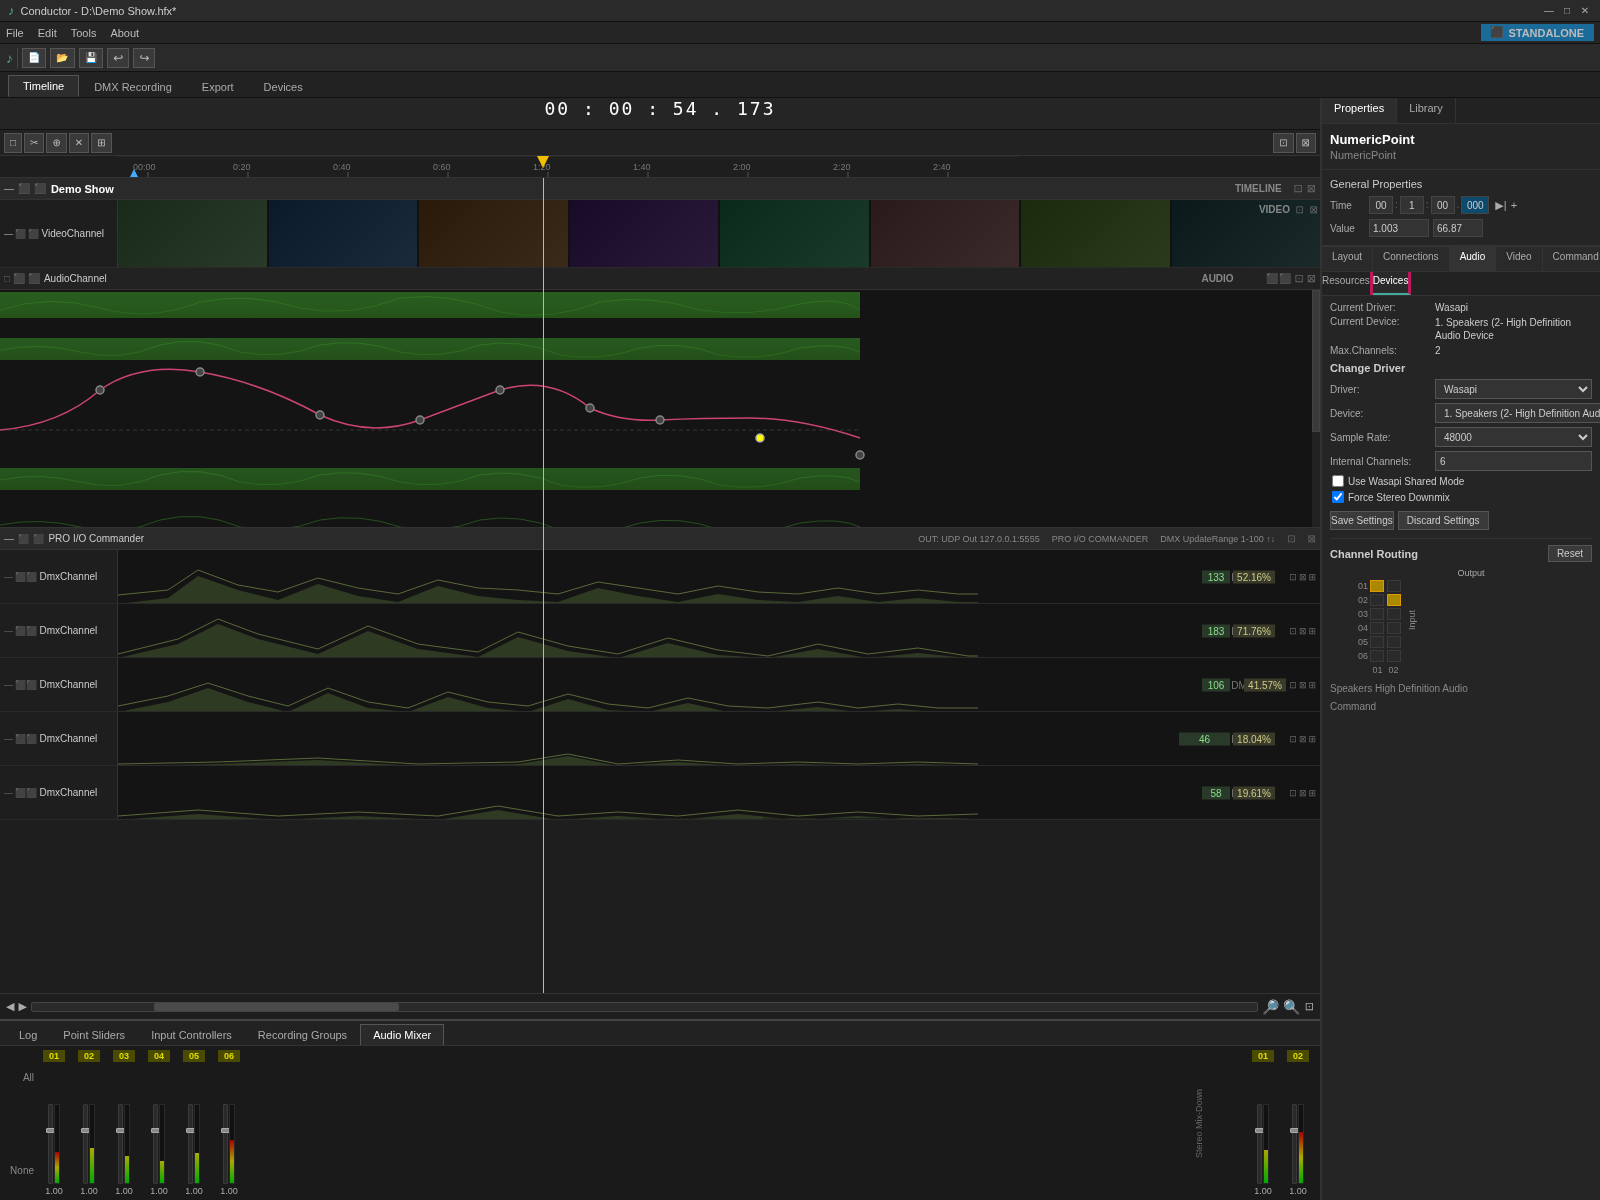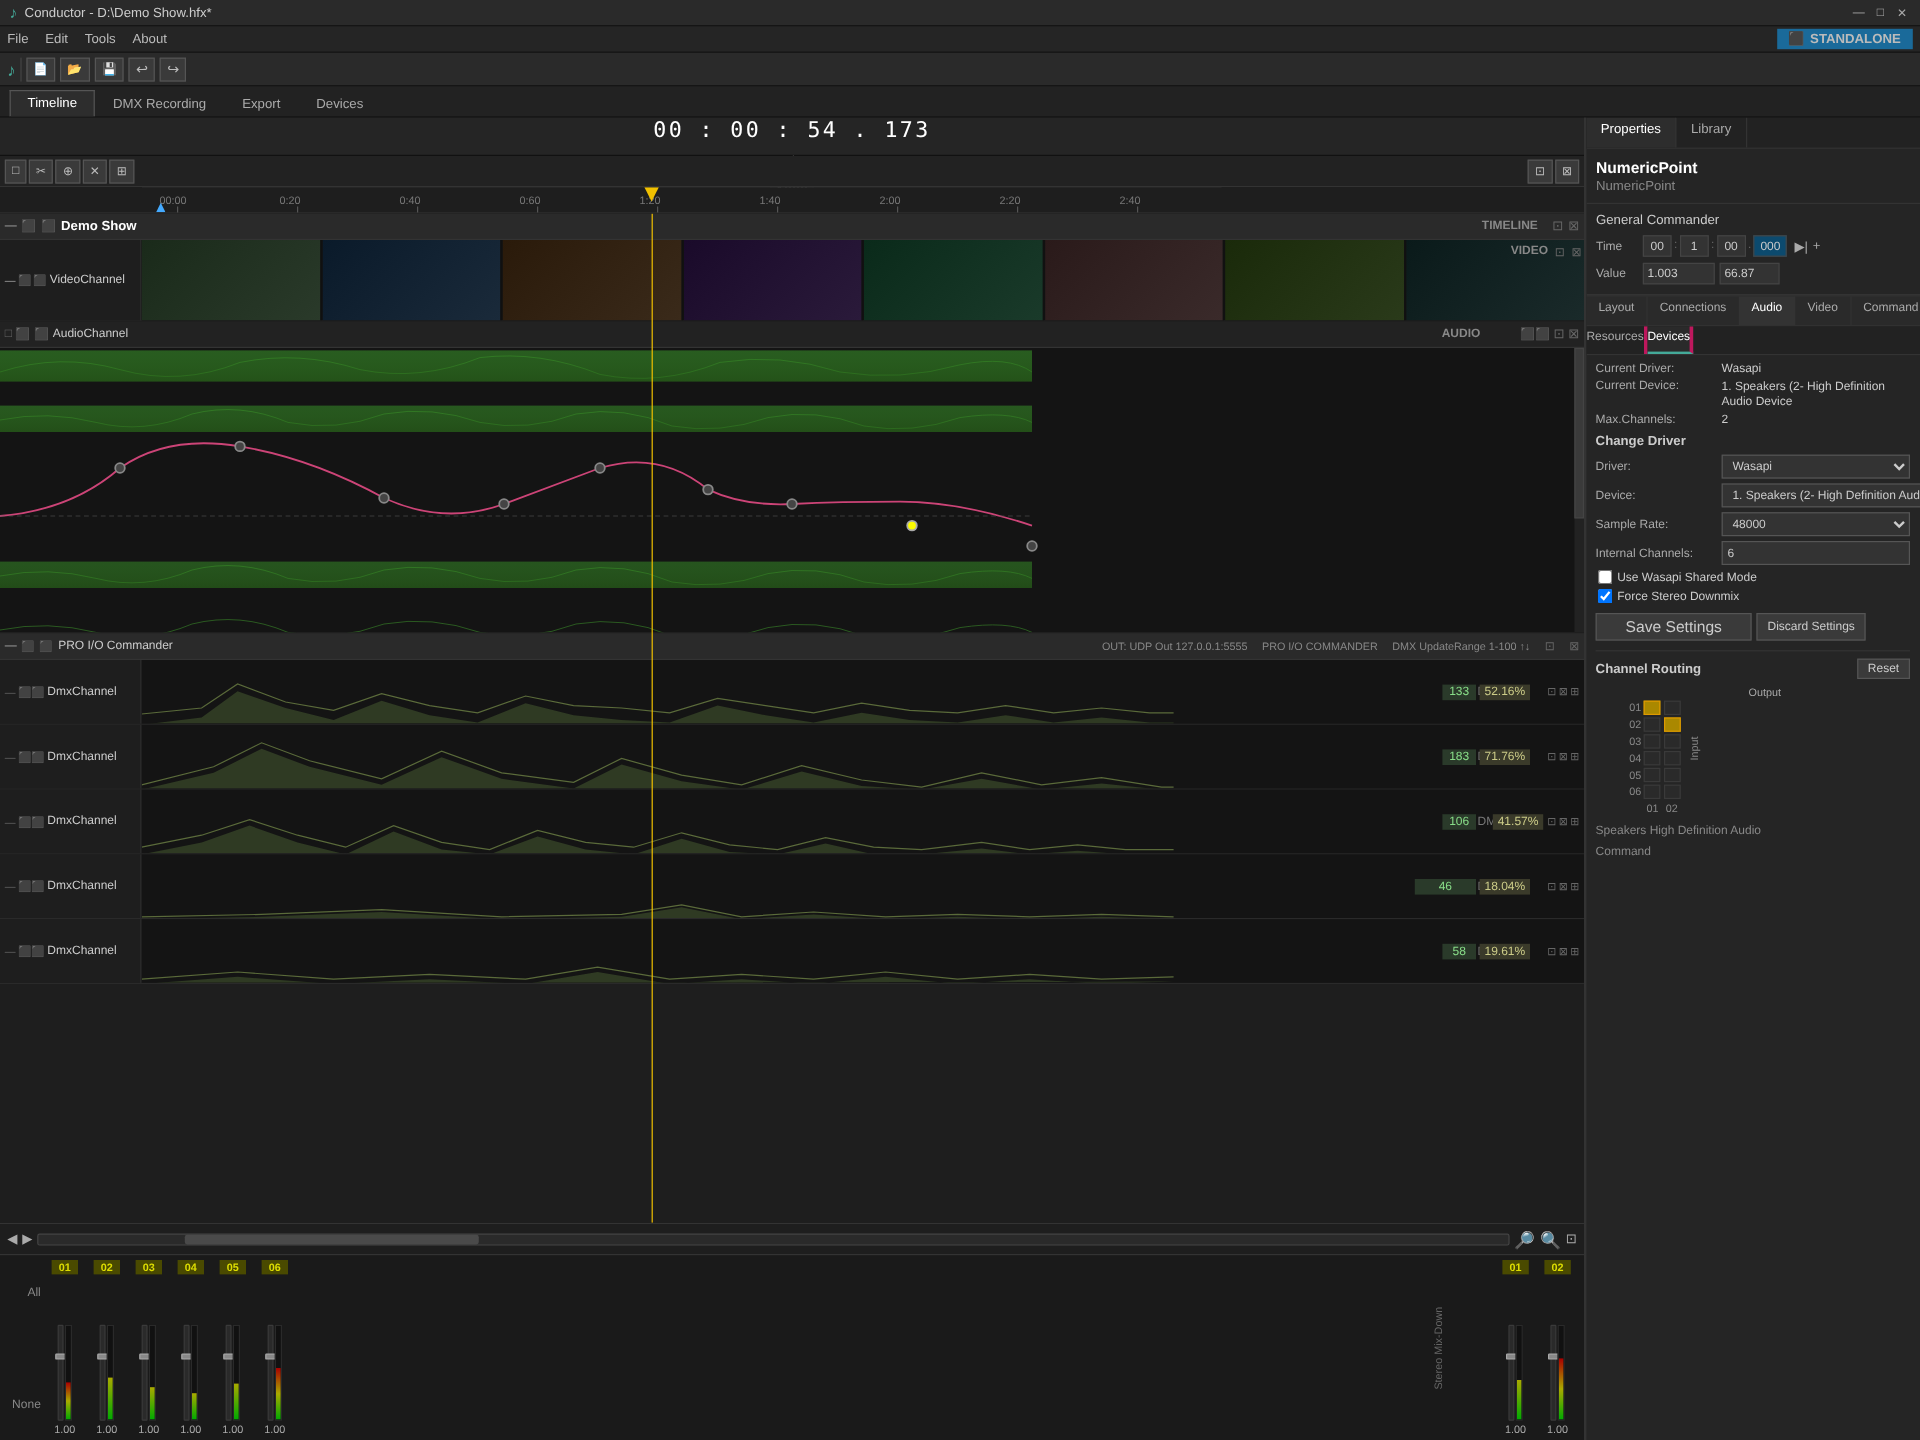--- a/index.html
+++ b/index.html
@@ -450,20 +450,27 @@
         <div style="flex:1;height:10px;background:#2a2a2a;border:1px solid #444;border-radius:2px;position:relative;">
           <div style="position:absolute;left:10%;width:20%;height:100%;background:#4a4a4a;border-radius:2px;"></div>
         </div>
         <span style="color:#aaa;cursor:pointer;font-size:14px;">🔎</span>
         <span style="color:#aaa;cursor:pointer;font-size:14px;">🔍</span>
         <span style="color:#aaa;cursor:pointer;font-size:11px;">⊡</span>
       </div>
 
     </div>
 
+    <div id="bottom-tabs">
+      <div class="bottom-tab">Log</div>
+      <div class="bottom-tab">Point Sliders</div>
+      <div class="bottom-tab">Input Controllers</div>
+      <div class="bottom-tab">Recording Groups</div>
+      <div class="bottom-tab active">Audio Mixer</div>
+    </div>
 
     <div id="audio-mixer" style="height:155px;background:#1a1a1a;display:flex;align-items:stretch;padding:4px 6px;gap:4px;overflow:hidden;border-top:1px solid #333;">
 
       <div style="width:28px;display:flex;flex-direction:column;justify-content:space-between;padding:22px 0 20px 0;align-items:flex-end;">
         <span style="font-size:10px;color:#888;">All</span>
         <span style="font-size:10px;color:#888;">None</span>
       </div>
 
       <div style="display:flex;gap:3px;">
 
@@ -589,21 +596,21 @@
       <div class="rpanel-tab active">Properties</div>
       <div class="rpanel-tab">Library</div>
     </div>
 
     <div id="np-header">
       <div style="font-size:13px;color:#fff;font-weight:bold;margin-bottom:2px;">NumericPoint</div>
       <div style="font-size:11px;color:#888;">NumericPoint</div>
     </div>
 
     <div id="general-props">
-      <div style="font-size:11px;color:#ccc;margin-bottom:6px;">General Commander</div>
+      <div style="font-size:11px;color:#ccc;margin-bottom:6px;">General Properties</div>
 
       <div style="display:flex;align-items:center;margin-bottom:5px;gap:4px;">
         <span style="width:35px;font-size:10px;color:#aaa;flex-shrink:0;">Time</span>
         <div style="display:flex;gap:2px;">
           <input type="text" style="background: rgb(51, 51, 51); border: 1px solid rgb(68, 68, 68); color: rgb(204, 204, 204); font-size: 10px; padding: 1px 3px; height: 18px; width: 24px; text-align: center;" value="00">
           <span style="color:#666;font-size:10px;line-height:18px;">:</span>
           <input type="text" style="background: rgb(51, 51, 51); border: 1px solid rgb(68, 68, 68); color: rgb(204, 204, 204); font-size: 10px; padding: 1px 3px; height: 18px; width: 24px; text-align: center;" value="1">
           <span style="color:#666;font-size:10px;line-height:18px;">:</span>
           <input type="text" style="background: rgb(51, 51, 51); border: 1px solid rgb(68, 68, 68); color: rgb(204, 204, 204); font-size: 10px; padding: 1px 3px; height: 18px; width: 24px; text-align: center;" value="00">
           <span style="color:#666;font-size:10px;line-height:18px;">.</span>
@@ -683,21 +690,21 @@
       <div style="display:flex;align-items:center;margin-bottom:4px;margin-left:2px;">
         <input type="checkbox" style="width: 12px; height: 12px; margin-right: 4px;">
         <label style="font-size:10px;color:#ccc;">Use Wasapi Shared Mode</label>
       </div>
       <div style="display:flex;align-items:center;margin-bottom:8px;margin-left:2px;">
         <input type="checkbox" checked="" style="width: 12px; height: 12px; margin-right: 4px;">
         <label style="font-size:10px;color:#ccc;">Force Stereo Downmix</label>
       </div>
 
       <div style="display:flex;gap:4px;margin-bottom:8px;">
-        <button style="background:#3a3a3a;border:1px solid #555;color:#ccc;font-size:13px;padding:3px 24px;cursor:pointer;">Save Settings</button>
+        <button style="background:#3a3a3a;border:1px solid #555;color:#ccc;font-size:10px;padding:3px 0;cursor:pointer;">Save Settings</button>
         <button style="background:#3a3a3a;border:1px solid #555;color:#ccc;font-size:10px;padding:3px 8px;cursor:pointer;">Discard Settings</button>
       </div>
 
       <div style="border-top:1px solid #333;padding-top:6px;">
         <div style="display:flex;justify-content:space-between;align-items:center;margin-bottom:6px;">
           <span style="font-size:11px;color:#ccc;font-weight:bold;">Channel Routing</span>
           <button style="background:#3a3a3a;border:1px solid #555;color:#ccc;font-size:10px;padding:2px 8px;cursor:pointer;">Reset</button>
         </div>
 
         <div style="margin-left:20px;">

